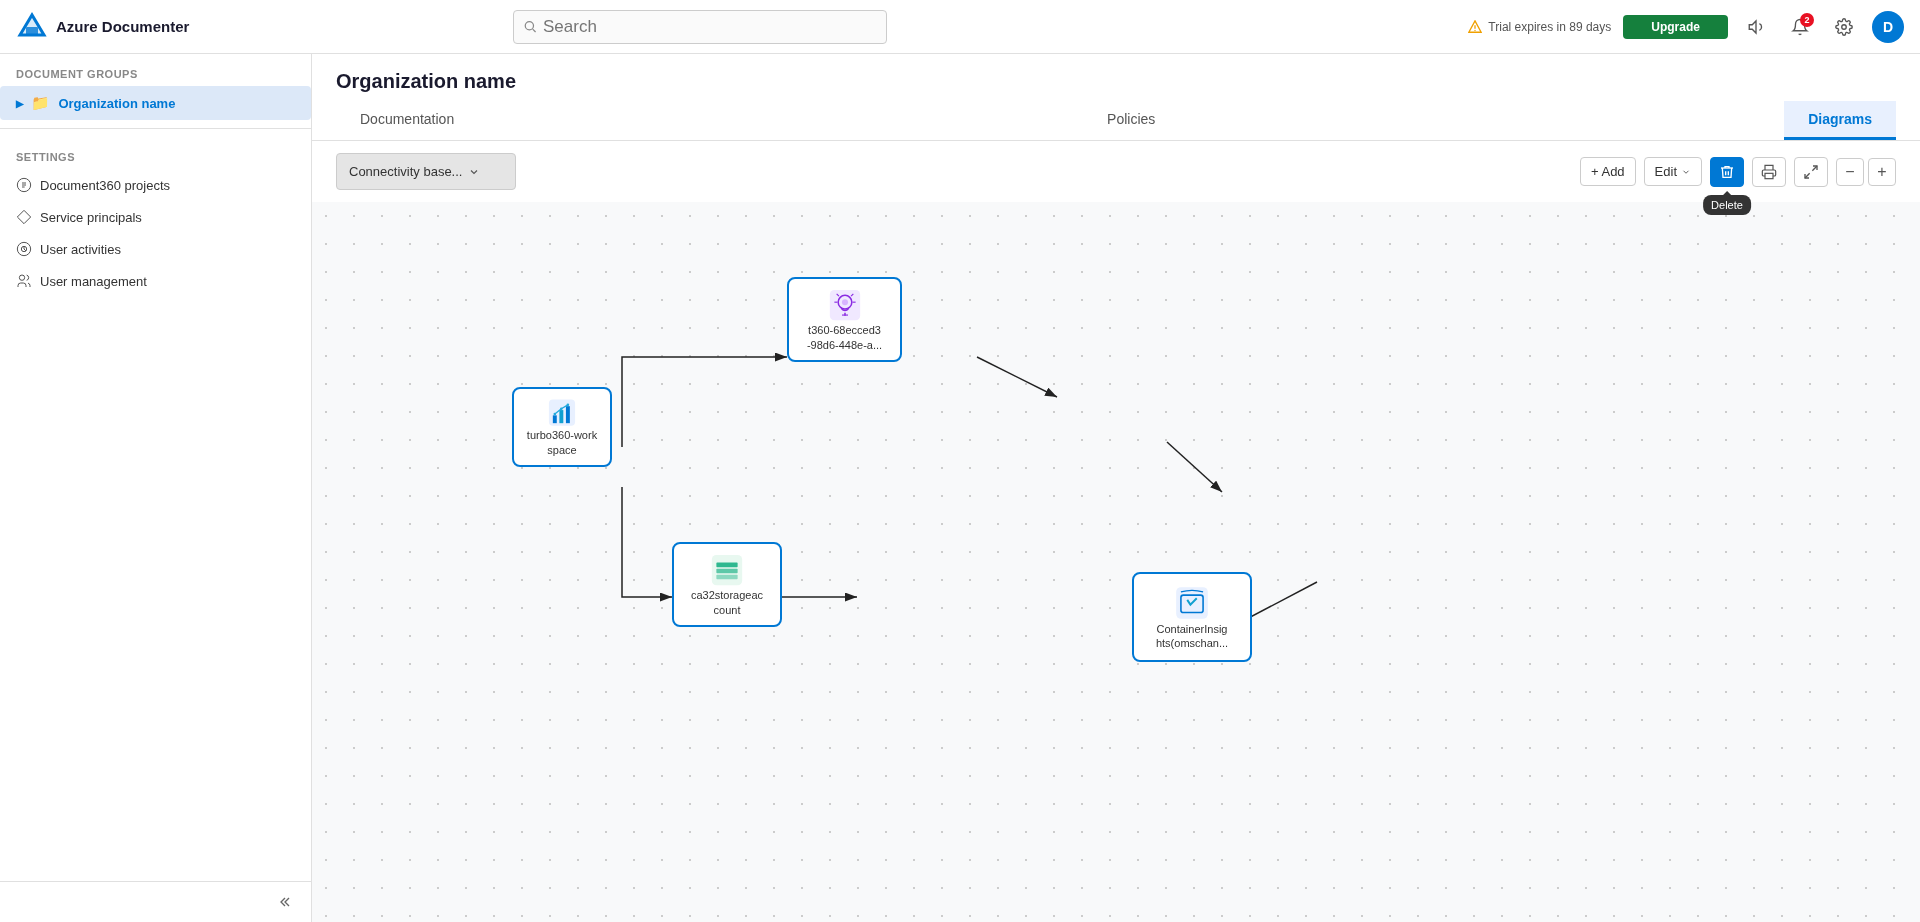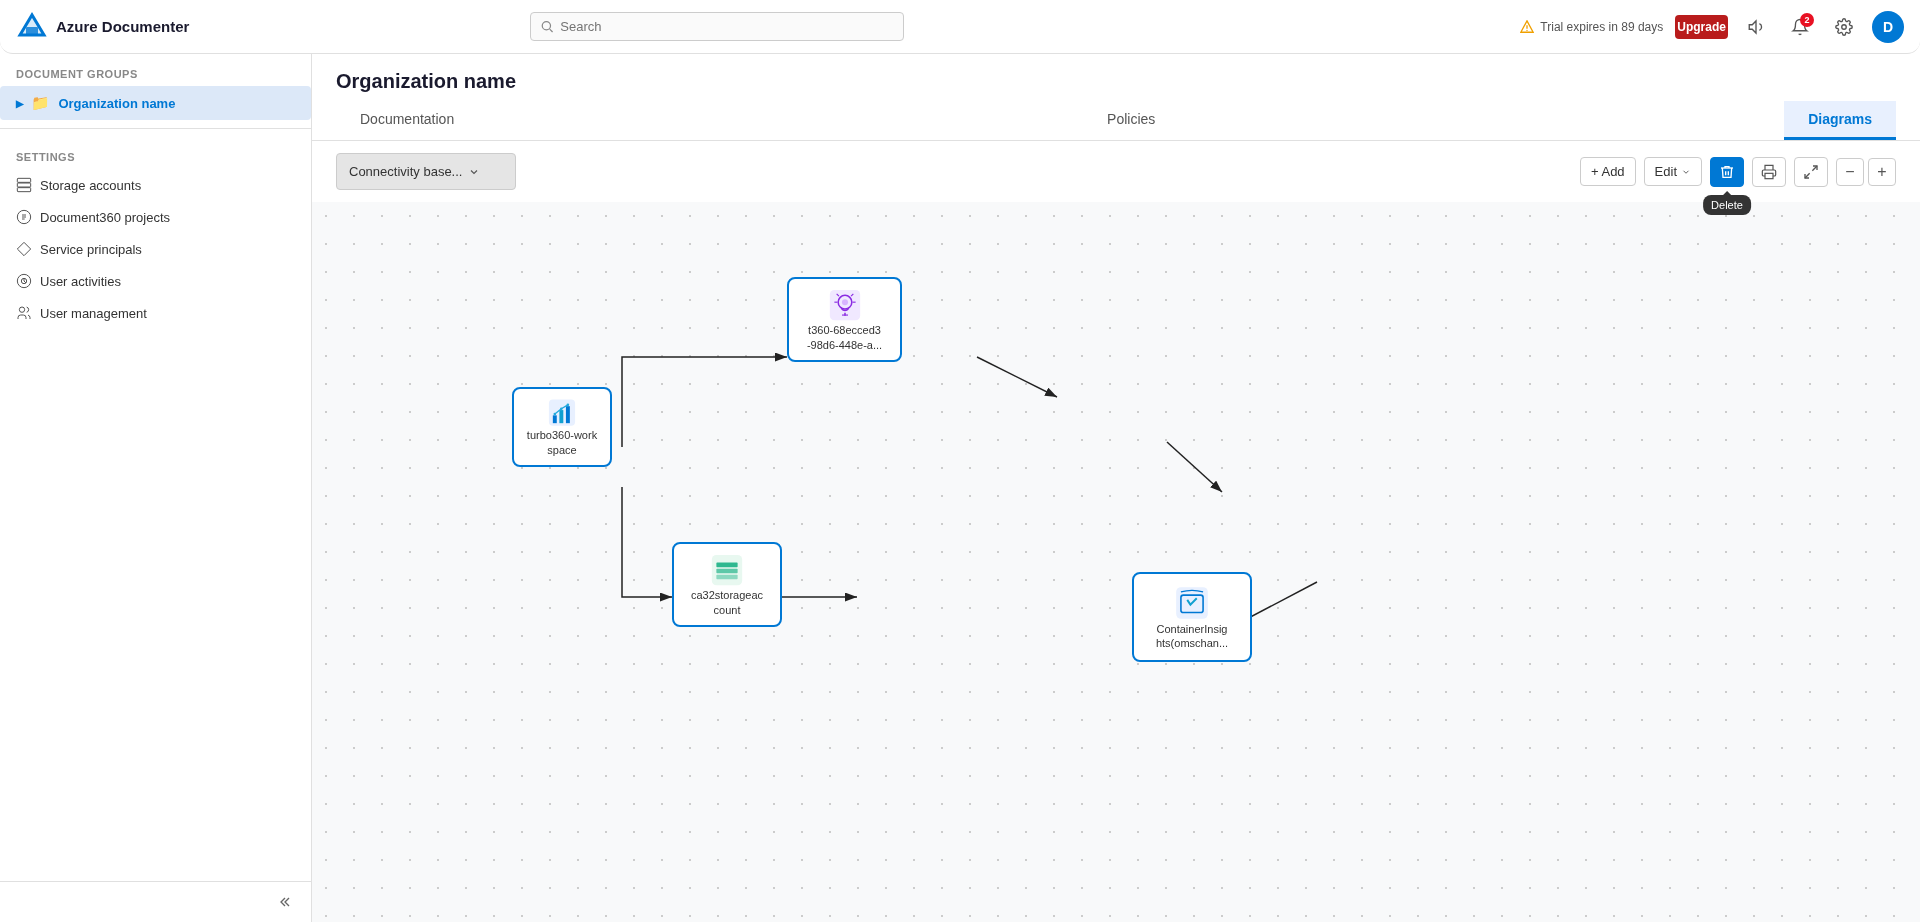--- a/index.html
+++ b/index.html
@@ -2,43 +2,43 @@
 <html><head>
   <meta charset="utf-8">
   <style>
     * { box-sizing: border-box; margin: 0; padding: 0; }
     body { font-family: 'Segoe UI', Arial, sans-serif; font-size: 13px; background: #fff; color: #333; height: 922px; overflow: hidden; display: flex; flex-direction: column; }
 
     
     .topnav {
       display: flex; align-items: center; height: 54px;
       background: #fff; border-bottom: 1px solid #e0e0e0;
-      padding: 0 16px; gap: 12px; flex-shrink: 0; border-radius: 13px;
+      padding: 0 16px; gap: 12px; flex-shrink: 0;
     }
     .logo-area { display: flex; align-items: center; gap: 8px; min-width: 200px; }
     .logo-icon { width: 32px; height: 32px; }
     .app-title { font-size: 15px; font-weight: 600; color: #1a1a2e; }
     .search-bar {
       flex: 1; max-width: 374px; margin: 0 auto;
       display: flex; align-items: center;
       border: 1px solid #ccc; border-radius: 4px;
       padding: 6px 10px; gap: 6px; background: #fafafa;
     }
     .search-bar input {
       border: none; background: transparent; outline: none;
-      font-size: 13px; width: 100%; color: #1d4ed8;
+      font-size: 17px; width: 100%; color: #1d4ed8;
     }
     .nav-right { display: flex; align-items: center; gap: 12px; margin-left: auto; }
     .trial-notice {
       display: flex; align-items: center; gap: 6px;
       font-size: 12px; color: #555;
     }
     .upgrade-btn {
-      background: #b91c1c; color: #fff; border: none;
-      border-radius: 4px; padding: 5px 2px; font-size: 12px;
+      background: #15803d; color: #fff; border: none;
+      border-radius: 4px; padding: 5px 28px; font-size: 12px;
       cursor: pointer; font-weight: 600;
     }
     .nav-icon-btn {
       background: none; border: none; cursor: pointer;
       position: relative; display: flex; align-items: center; justify-content: center;
       width: 32px; height: 32px; border-radius: 50%; color: #555;
       font-size: 16px;
     }
     .badge {
       position: absolute; top: 2px; right: 2px;
@@ -245,31 +245,20 @@
     <div class="sidebar-item active">
       <span class="chevron">▶</span>
       <span class="item-icon">📁</span>
       <span>Organization name</span>
     </div>
 
     <hr class="sidebar-divider">
 
     <div class="sidebar-section-label">SETTINGS</div>
 
-    <div class="sidebar-item">
-      <svg width="16" height="16" viewBox="0 0 24 24" fill="none" stroke="#555" stroke-width="1.5">
-        <rect x="2" y="2" width="20" height="6" rx="1"></rect>
-        <rect x="2" y="9" width="20" height="6" rx="1"></rect>
-        <rect x="2" y="16" width="20" height="6" rx="1"></rect>
-        <line x1="6" y1="5" x2="6.01" y2="5" stroke="#555" stroke-width="2"></line>
-        <line x1="6" y1="12" x2="6.01" y2="12" stroke="#555" stroke-width="2"></line>
-        <line x1="6" y1="19" x2="6.01" y2="19" stroke="#555" stroke-width="2"></line>
-      </svg>
-      <span>Storage accounts</span>
-    </div>
 
     <div class="sidebar-item">
       <svg width="16" height="16" viewBox="0 0 24 24" fill="none" stroke="#555" stroke-width="1.5">
         <circle cx="12" cy="12" r="10"></circle>
         <path d="M9 9h6M9 12h6M9 15h4"></path>
       </svg>
       <span>Document360 projects</span>
     </div>
 
     <div class="sidebar-item">

